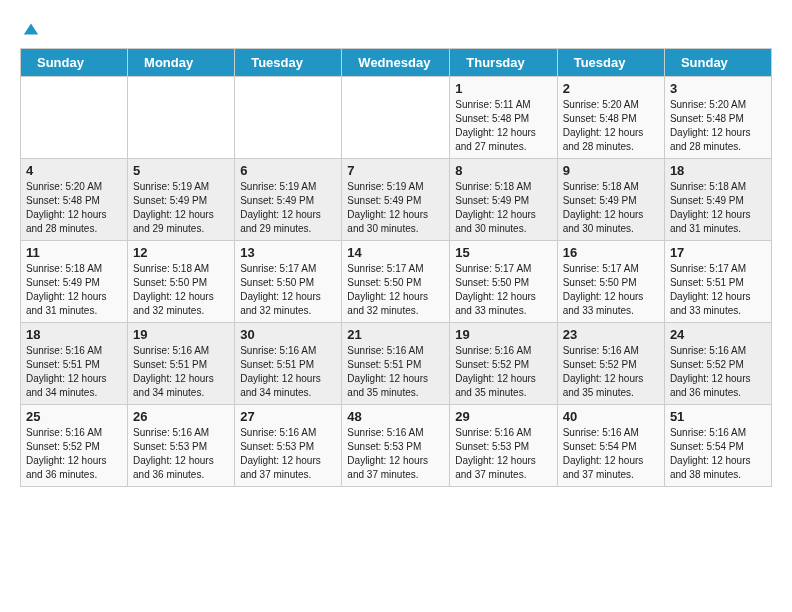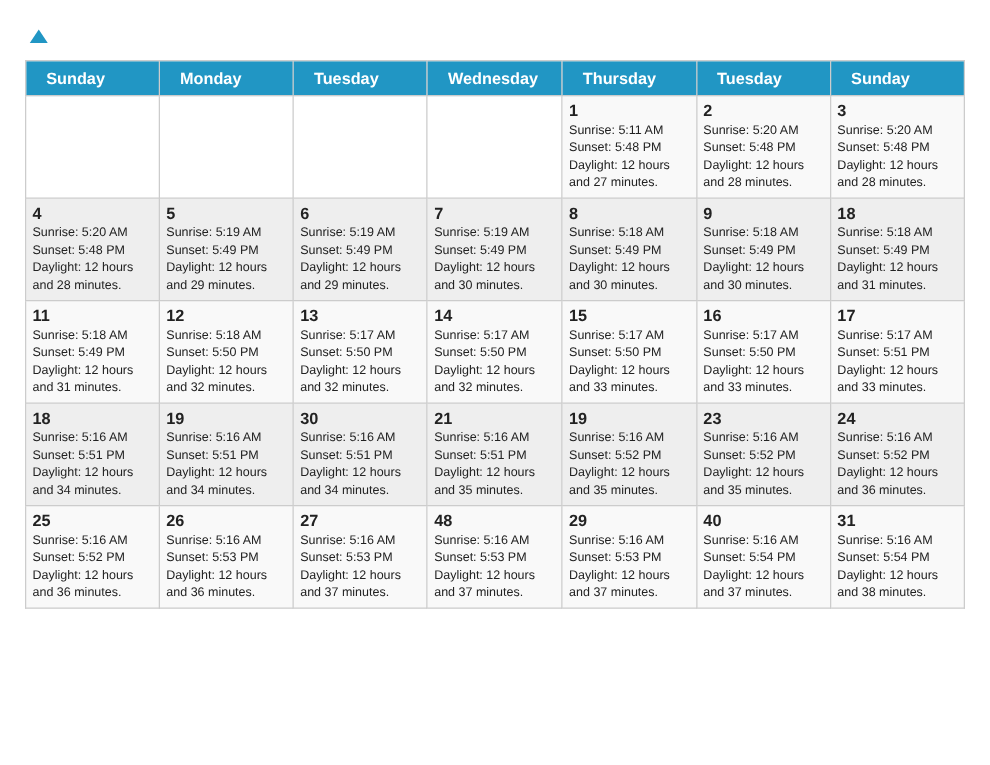--- a/index.html
+++ b/index.html
@@ -343,21 +343,21 @@
 and 37 minutes.</div>
         </td>
         <td>
           <span class="day-num">40</span>
           <div class="day-info" style="white-space: pre-line;">Sunrise: 5:16 AM
 Sunset: 5:54 PM
 Daylight: 12 hours
 and 37 minutes.</div>
         </td>
         <td>
-          <span class="day-num">31</span>
+          <span class="day-num">51</span>
           <div class="day-info" style="white-space: pre-line;">Sunrise: 5:16 AM
 Sunset: 5:54 PM
 Daylight: 12 hours
 and 38 minutes.</div>
         </td>
       </tr>
     </tbody>
 </table>
 
 </body></html>

